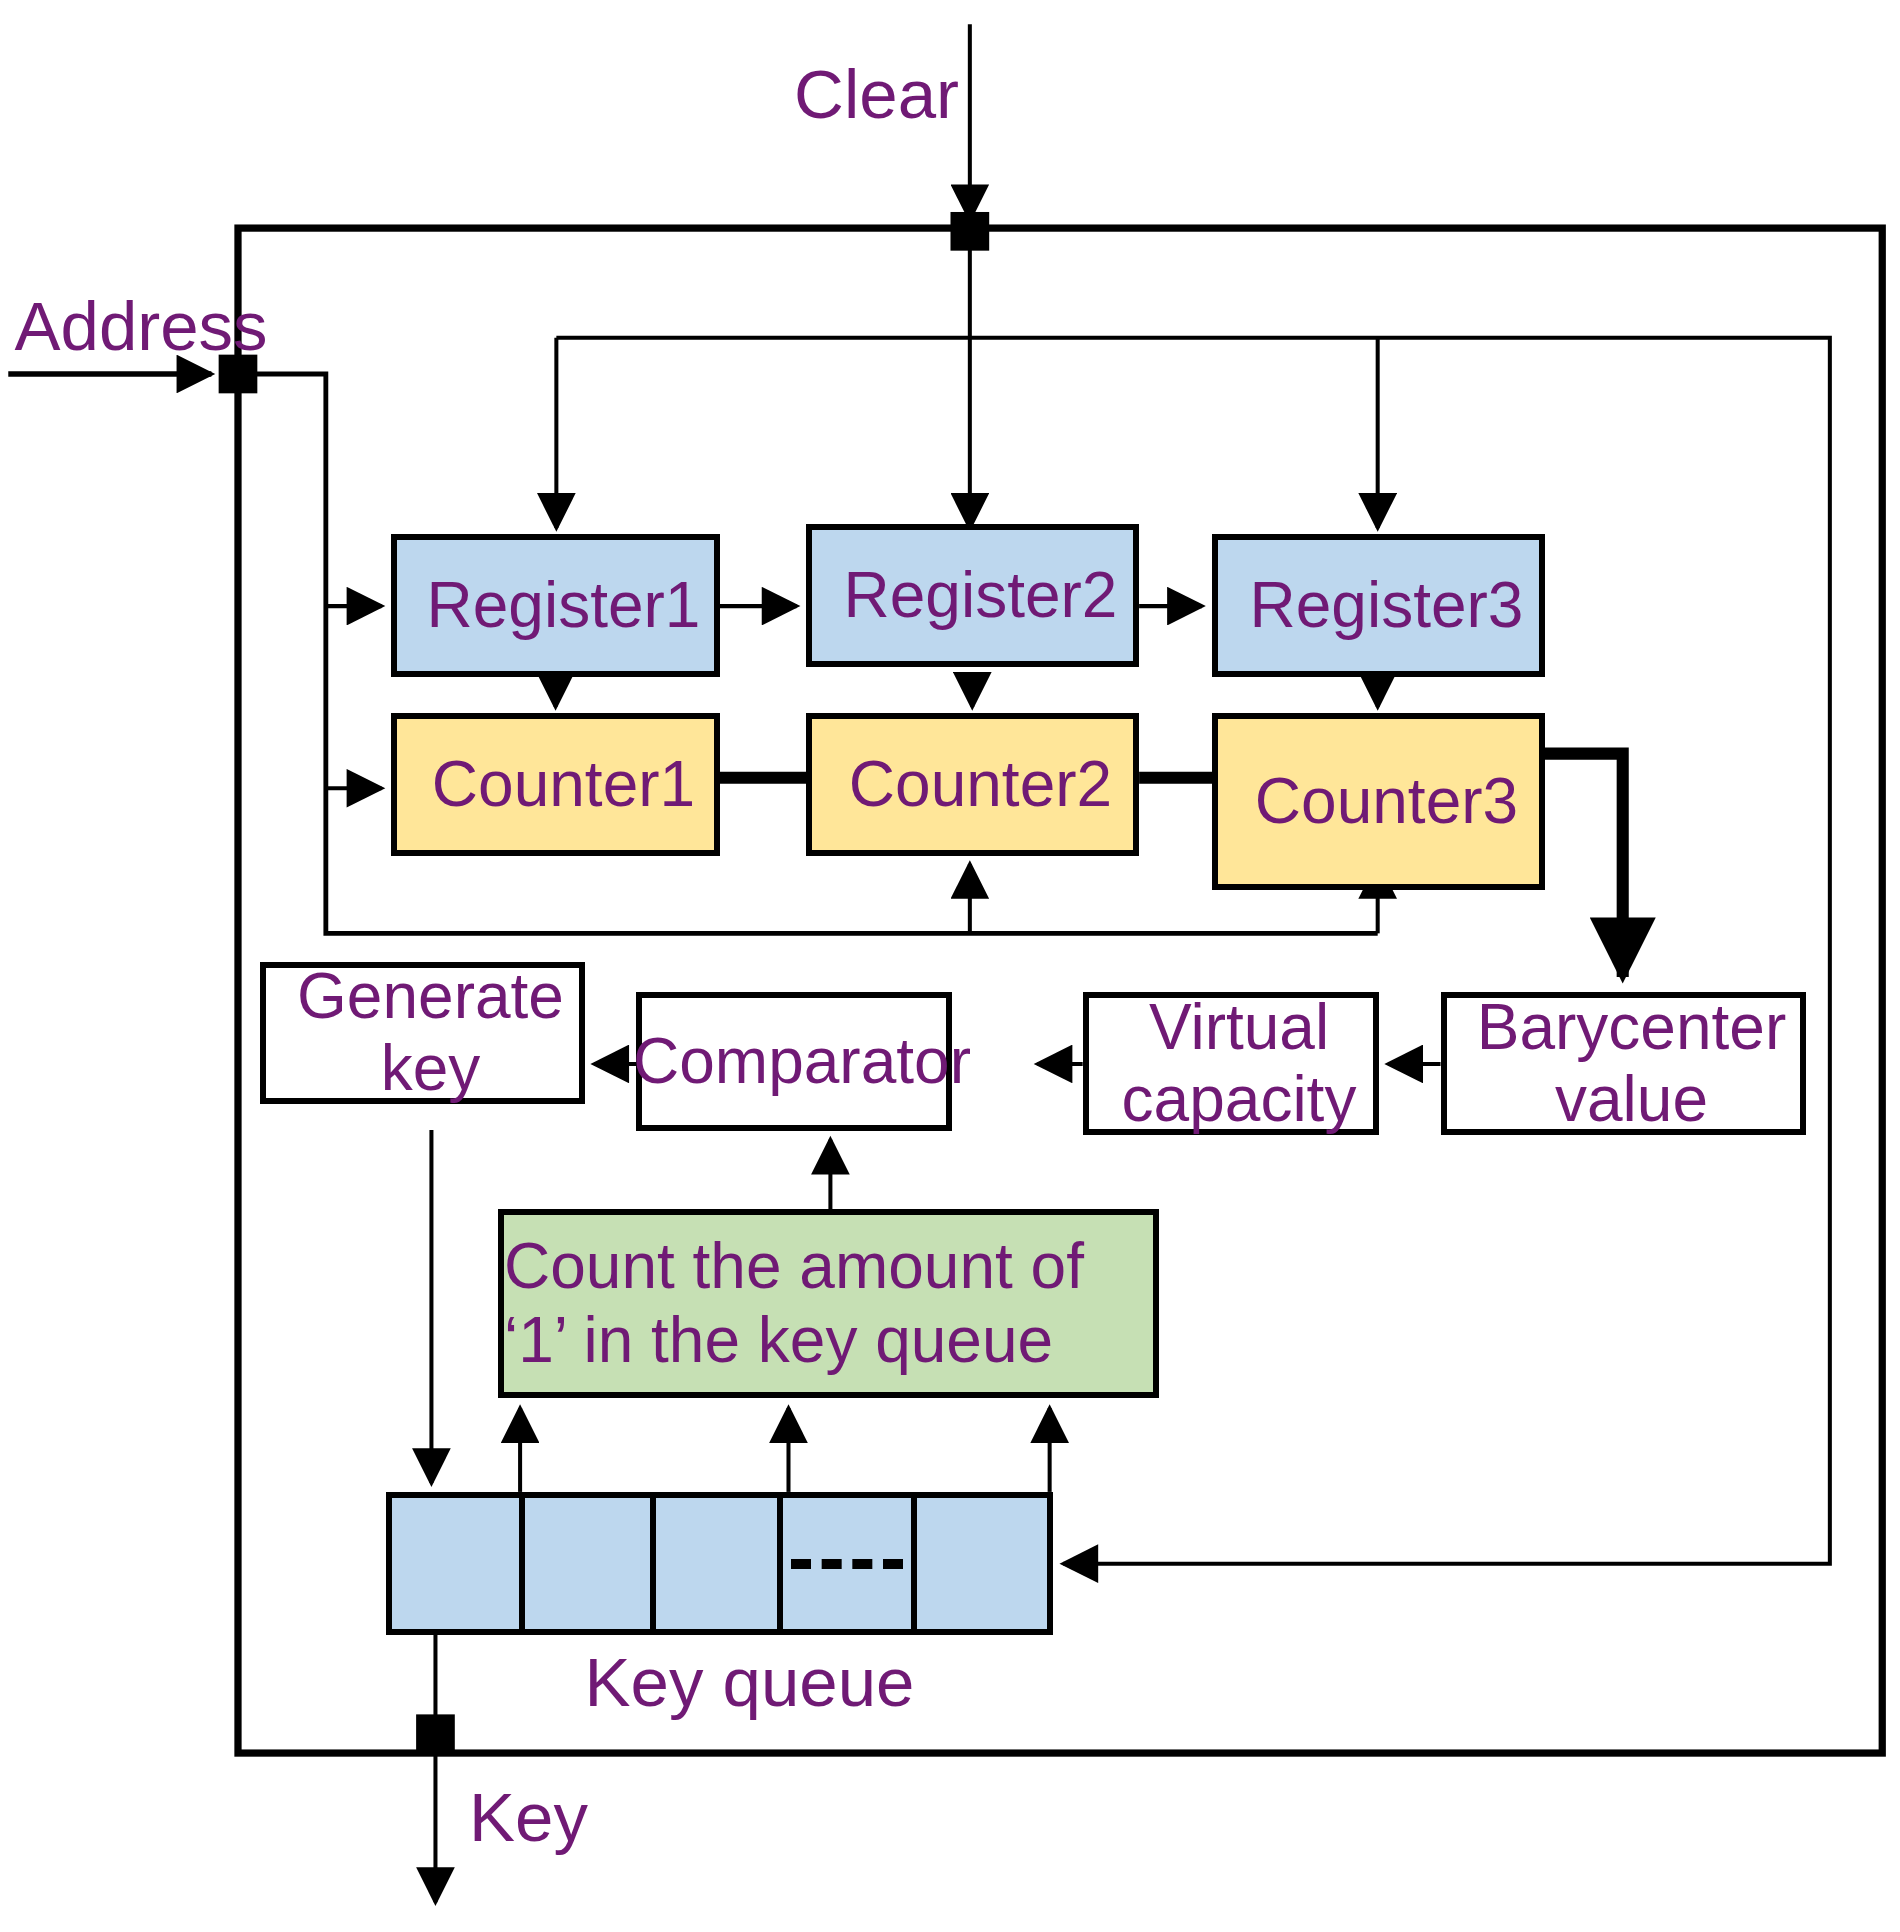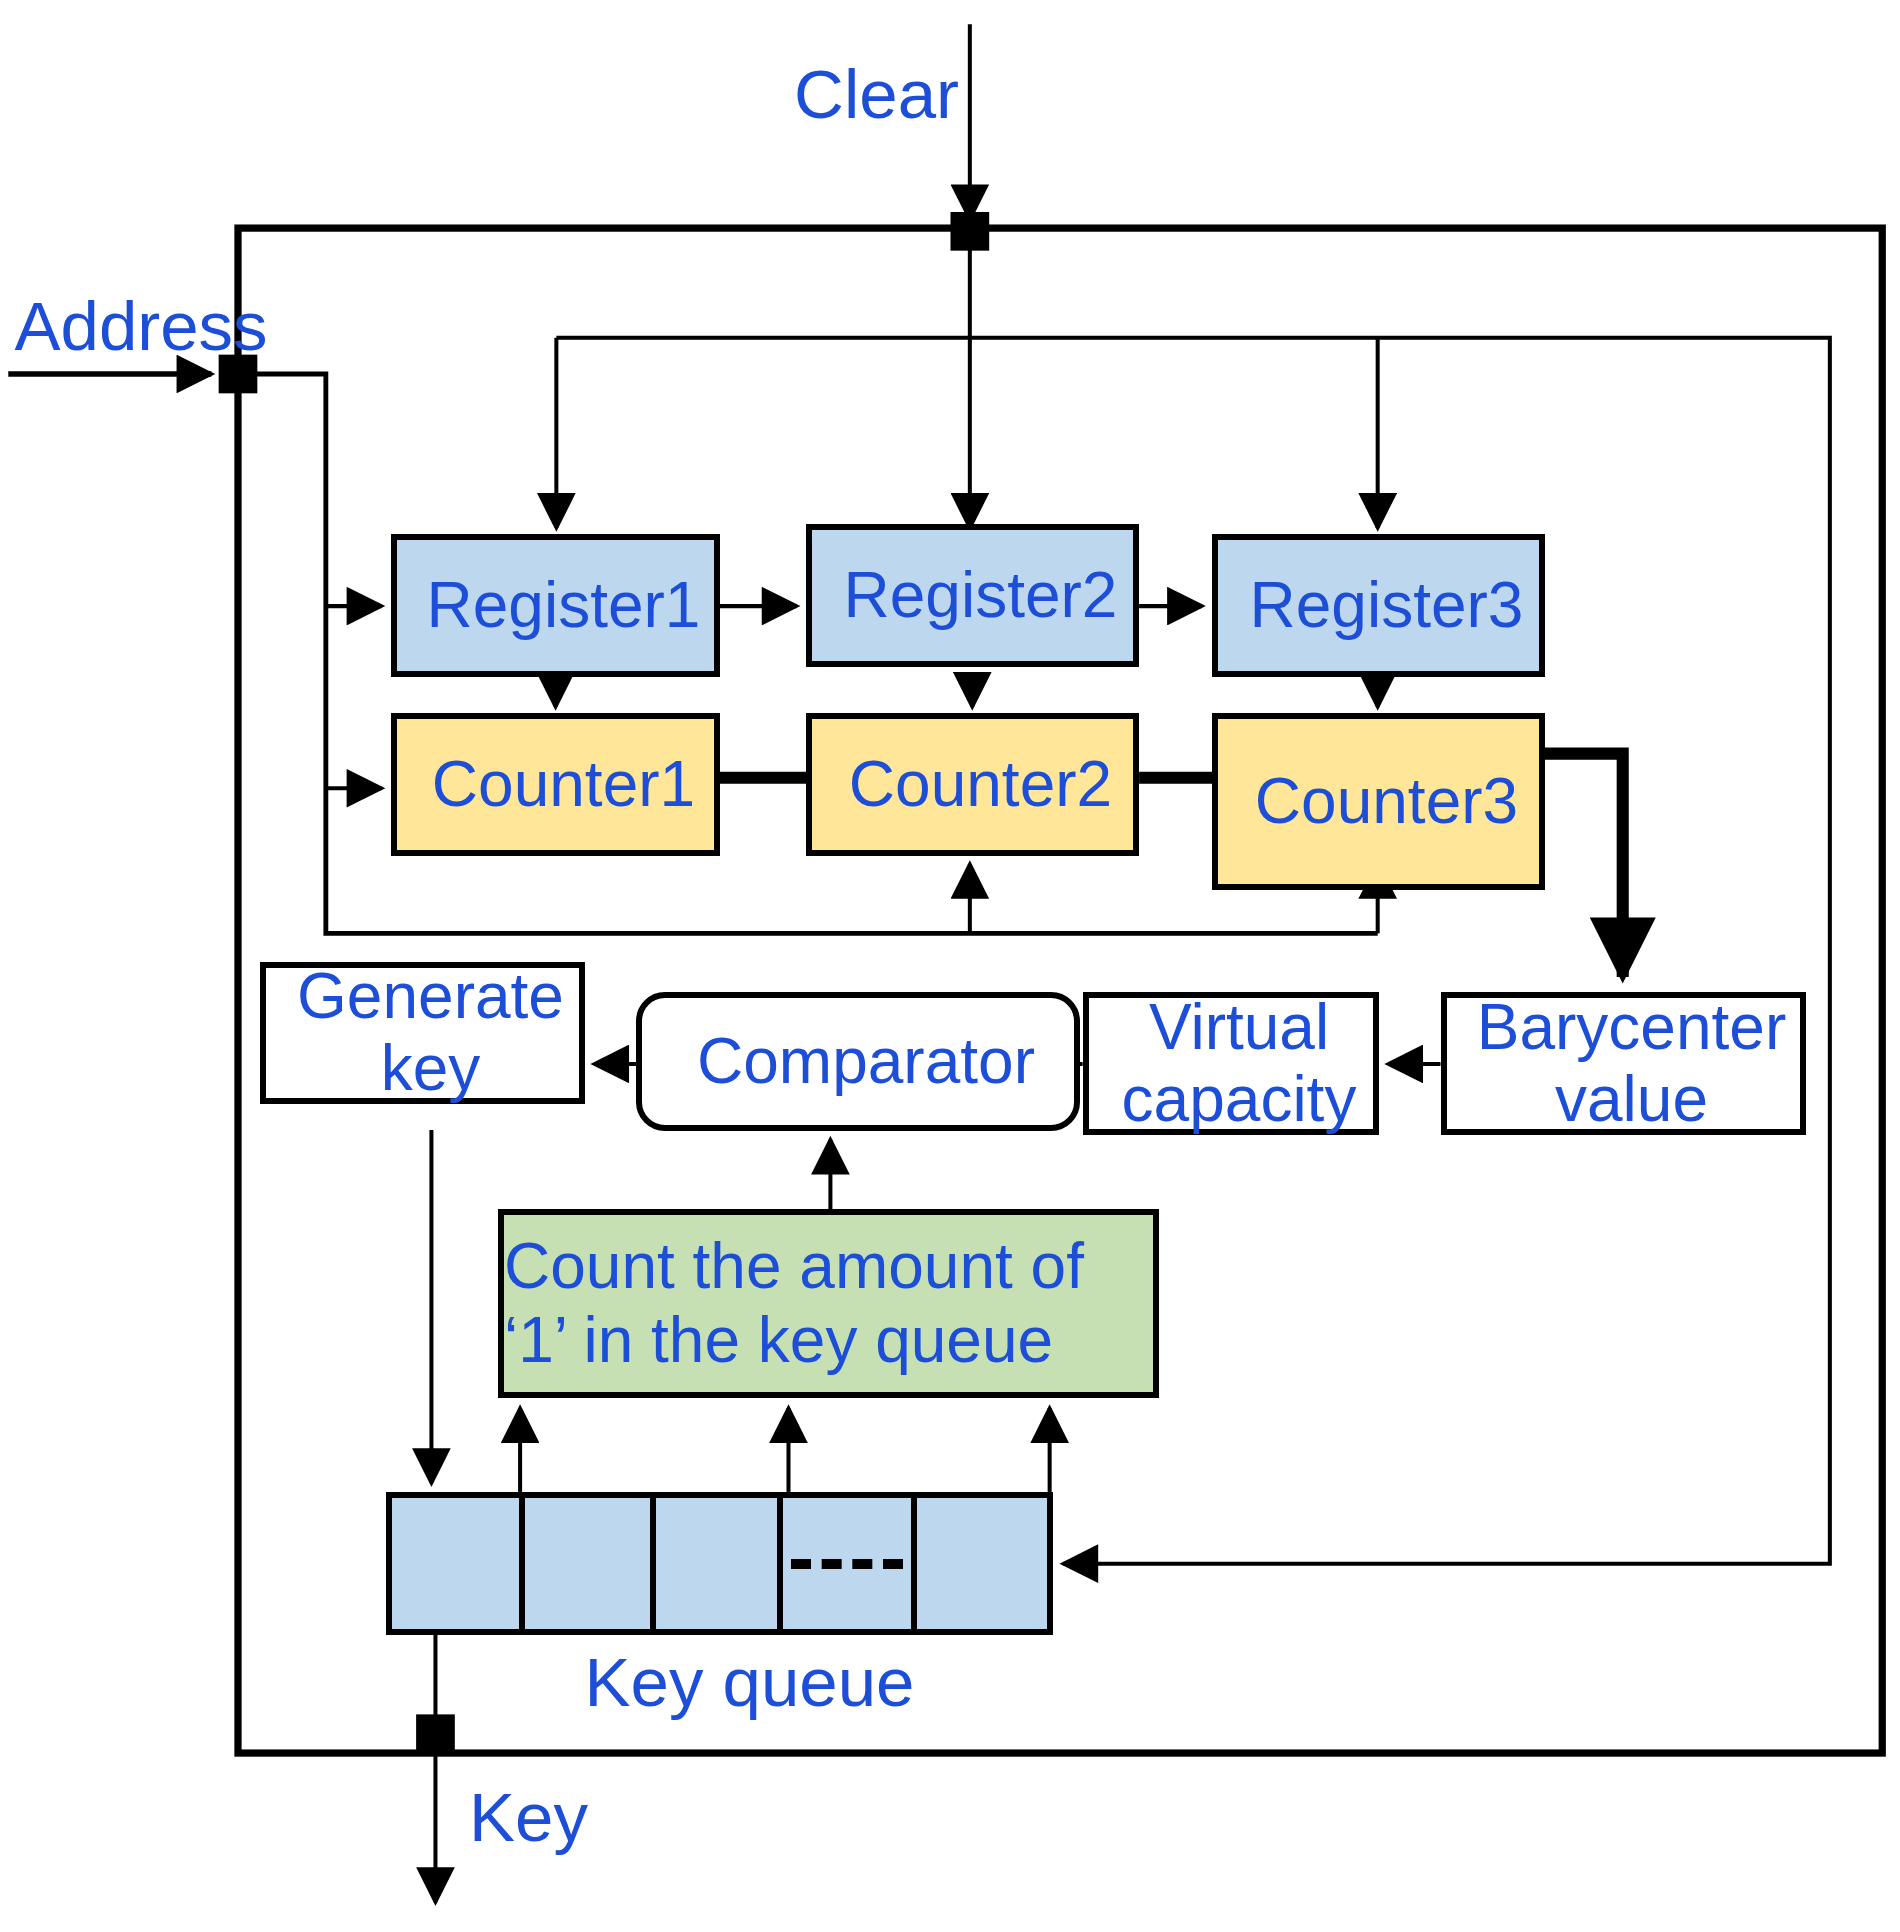--- a/index.html
+++ b/index.html
@@ -2,21 +2,21 @@
 <html style="font-size:13px"><head>
 <meta charset="utf-8">
 <style>
   html,body{margin:0;padding:0;background:#ffffff;}
   .canvas{
     position:relative;
     width:1901px;
     height:1932px;
     background:#ffffff;
     font-family:"Liberation Sans", sans-serif;
-    color:#1d4ed8;
+    color:#701a75;
     overflow:hidden;
   }
   .wires{position:absolute;left:0;top:0;width:1901px;height:1932px;}
   .node{
     position:absolute;
     box-sizing:border-box;
     border:6.4px solid #000;
     display:flex;
     align-items:center;
     justify-content:center;
@@ -147,21 +147,21 @@
   <div class="node" style="left: 806px; top: 713px; width: 333px; height: 143px; background: rgb(255, 230, 153);">
     <span>Counter2</span>
   </div>
   <div class="node" style="left: 1212px; top: 713px; width: 333px; height: 177px; background: rgb(255, 230, 153);">
     <span>Counter3</span>
   </div>
 
   <div class="node" style="left: 260px; top: 962px; width: 325px; height: 142px; background: rgb(255, 255, 255);">
     <span>Generate key</span>
   </div>
-  <div class="node" style="left: 636px; top: 992px; width: 444px; height: 139px; background: rgb(255, 255, 255); border-radius: 29px;">
+  <div class="node" style="left: 636px; top: 992px; width: 316px; height: 139px; background: rgb(255, 255, 255);">
     <span>Comparator</span>
   </div>
   <div class="node" style="left: 1083px; top: 992px; width: 296px; height: 143px; background: rgb(255, 255, 255);">
     <span>Virtual capacity</span>
   </div>
   <div class="node" style="left: 1441px; top: 992px; width: 365px; height: 143px; background: rgb(255, 255, 255);">
     <span>Barycenter value</span>
   </div>
 
   <div class="greenbox" style="left: 498px; top: 1209px; width: 661px; height: 189px; background: rgb(198, 224, 180);">

